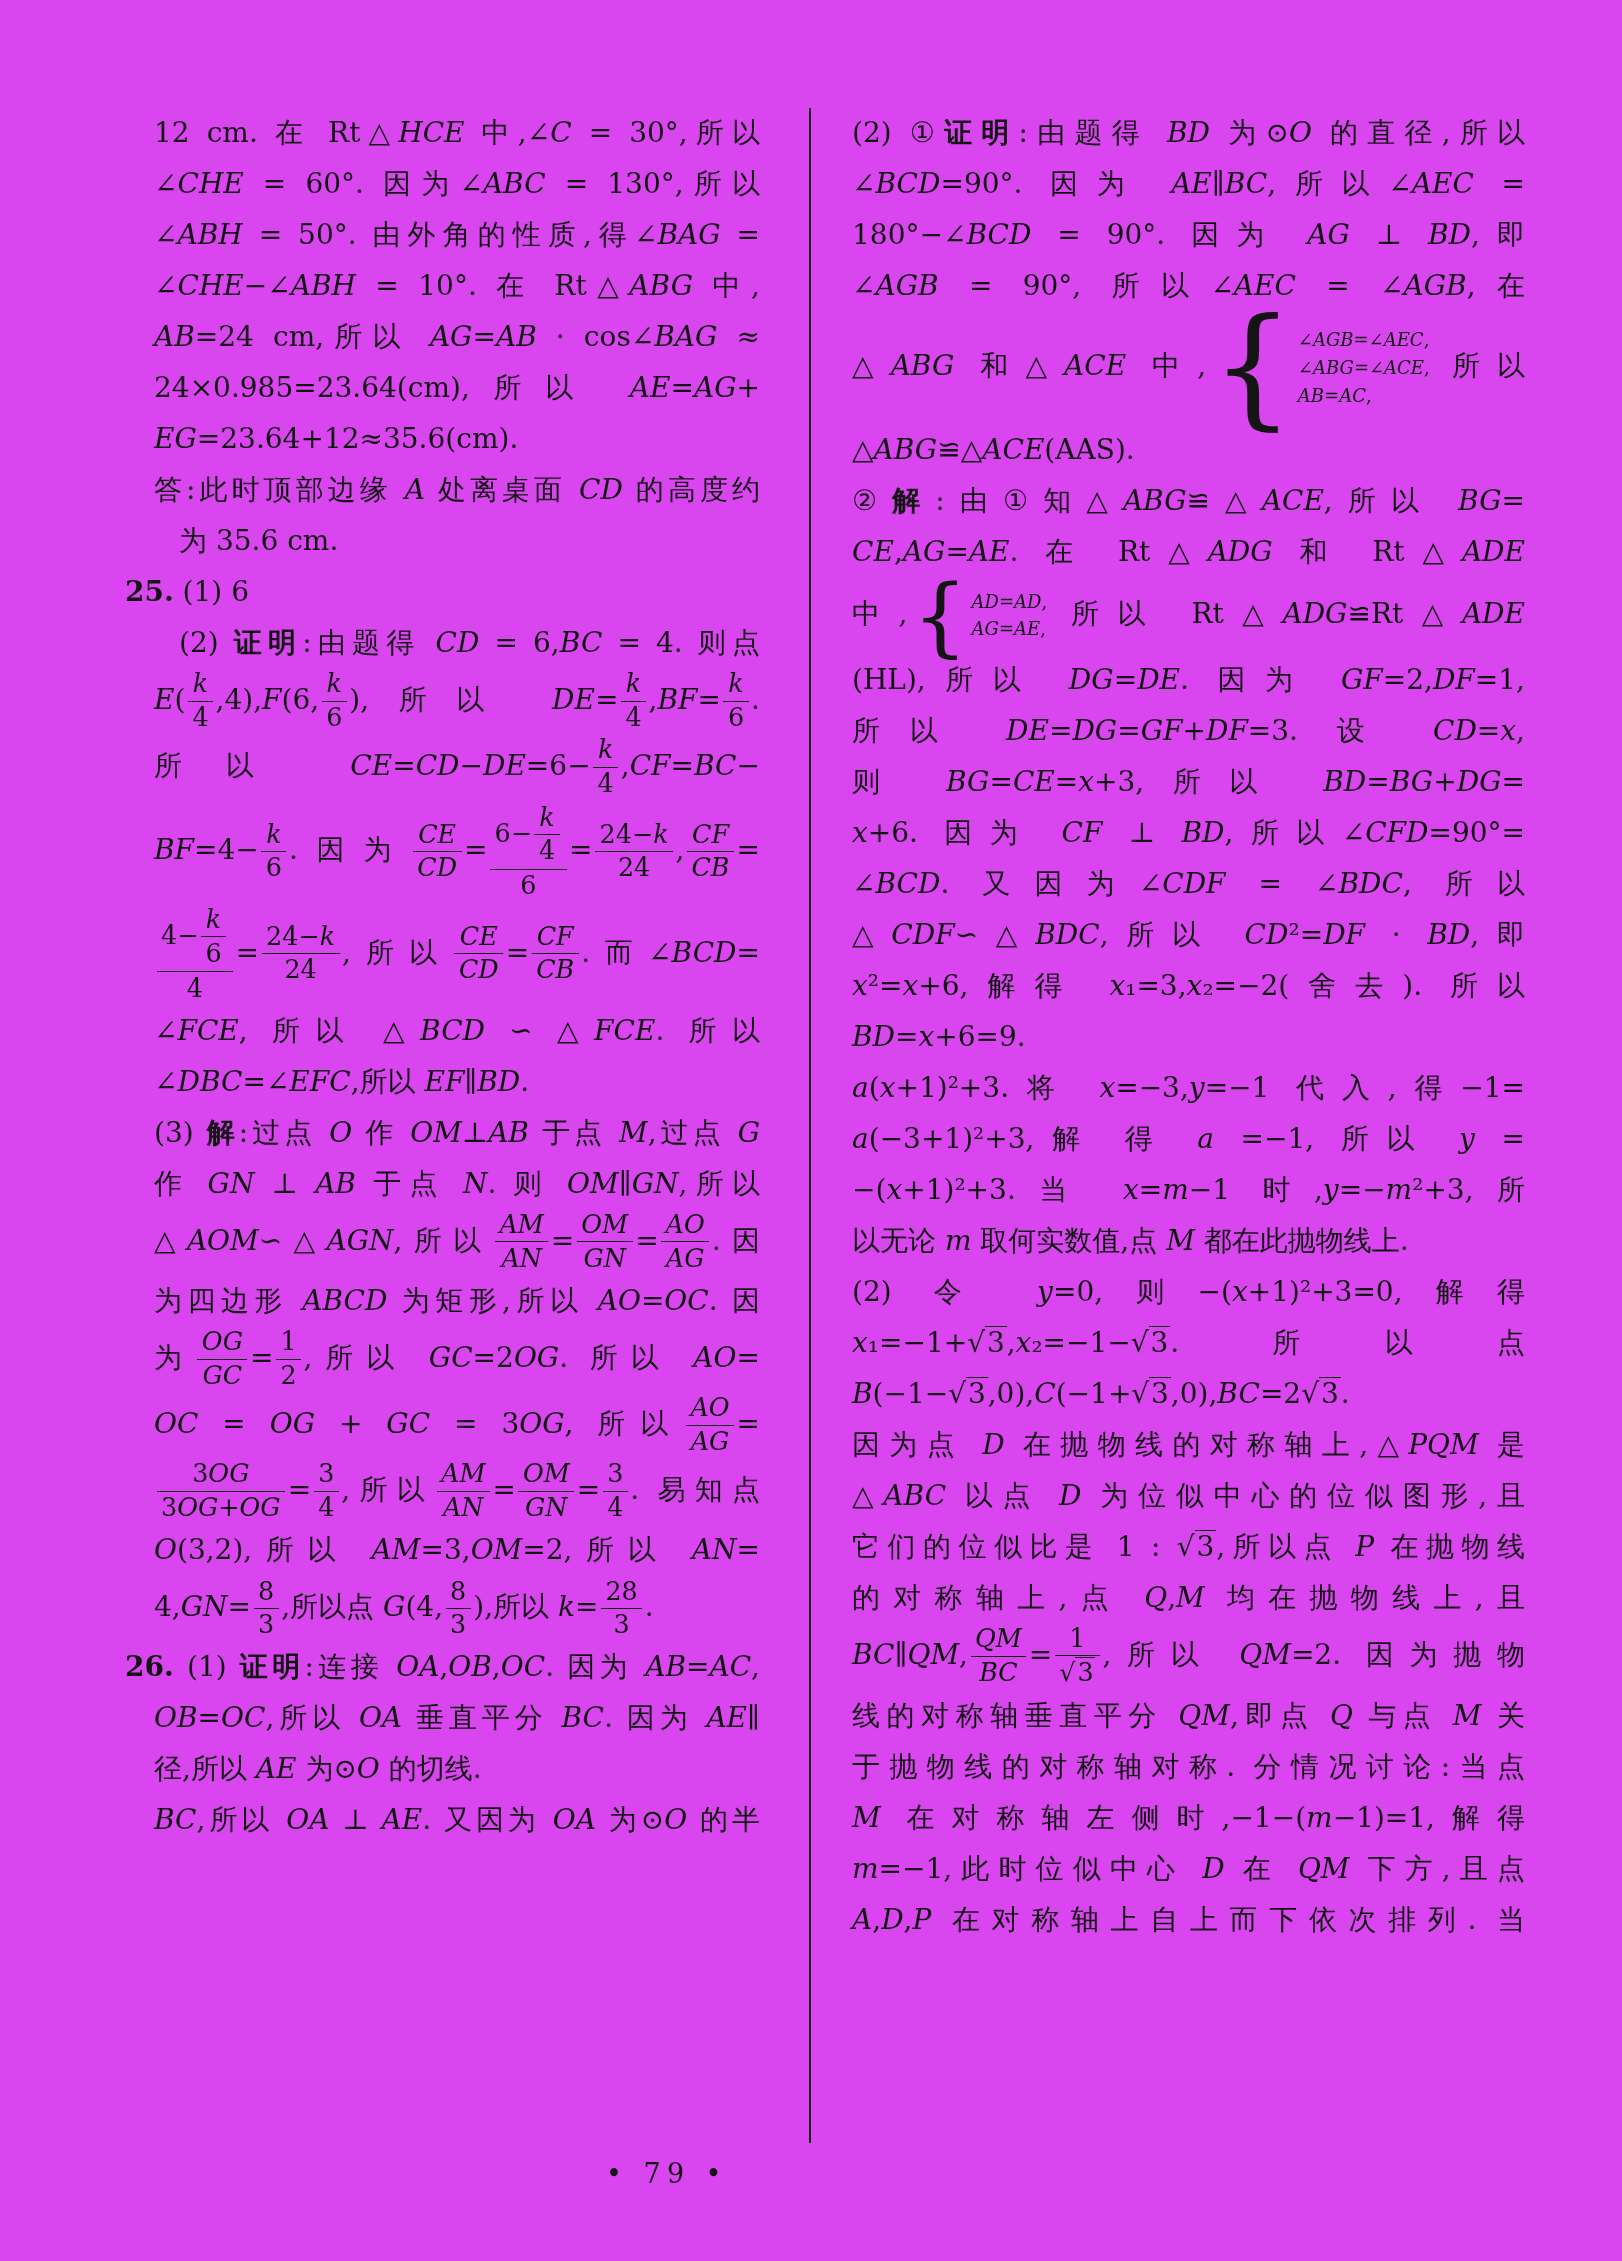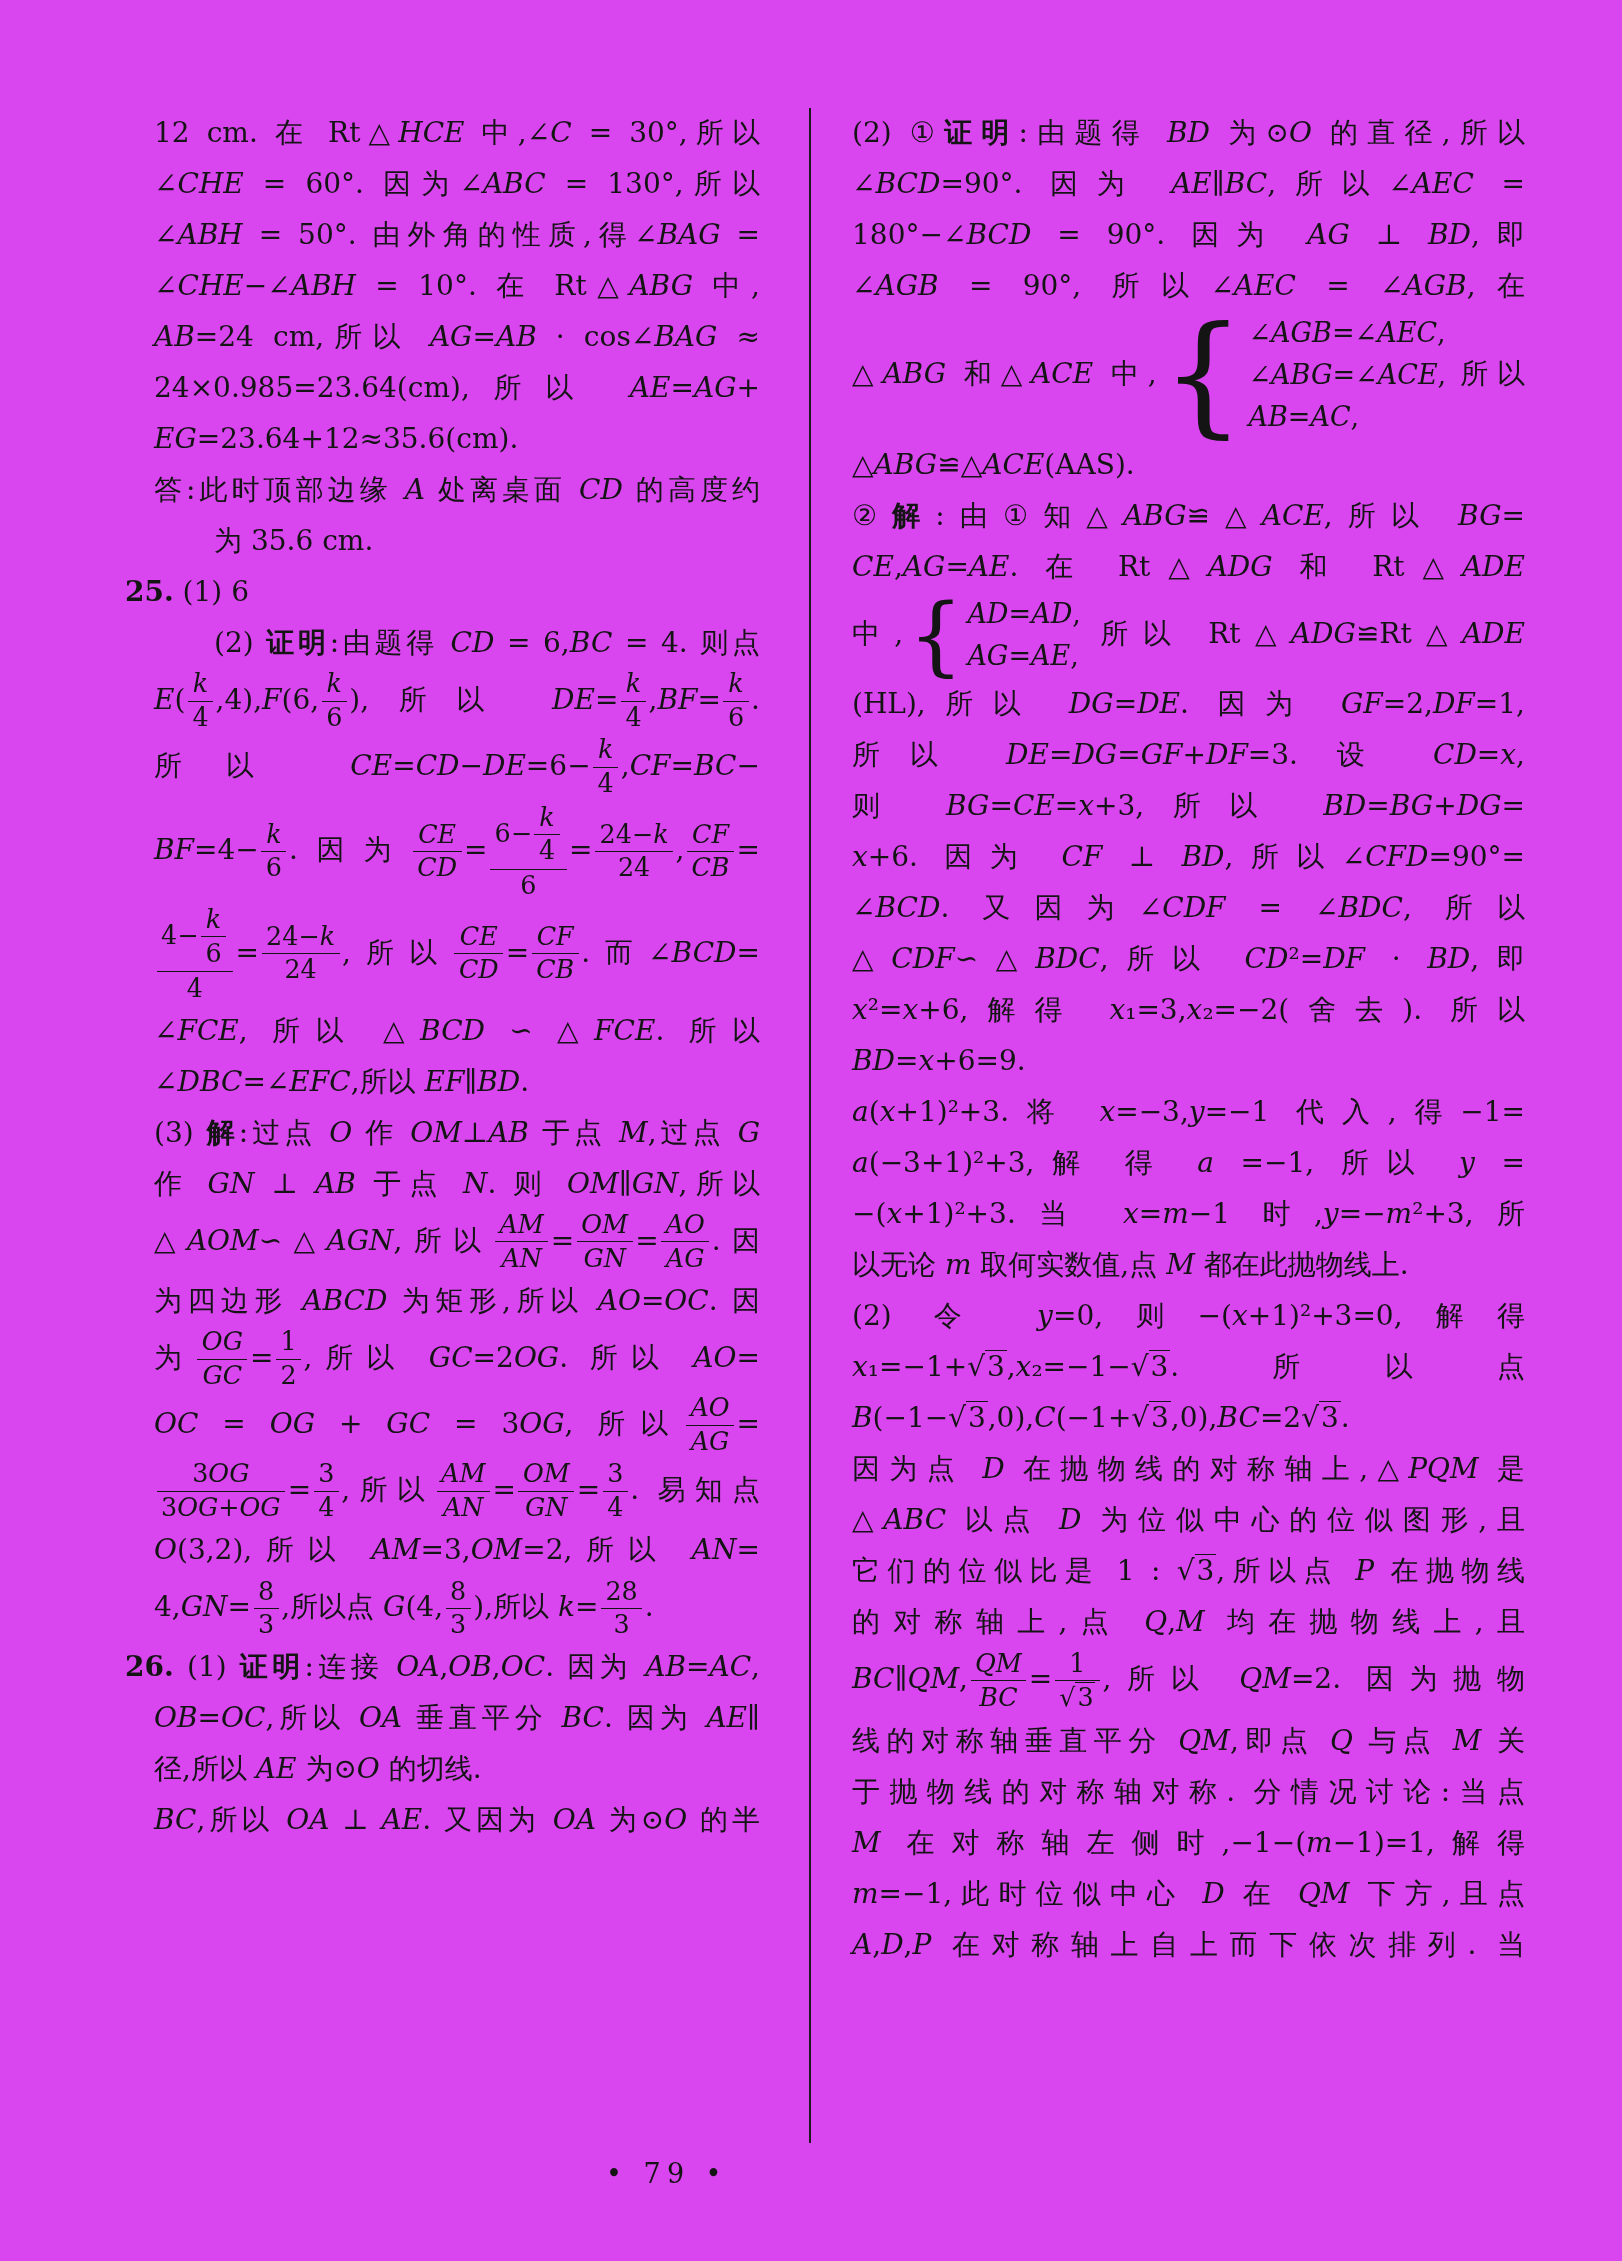--- a/index.html
+++ b/index.html
@@ -18,21 +18,21 @@
   #right-col { left:852px; width:673px; }
   .line {
     font-size:28px;
     line-height:51px;
     text-align:justify;
     text-align-last:justify;
     word-break:break-all;
   }
   .line.no-just { text-align-last:left; }
   .line.outdent { margin-left:-29px; }
-  .line.indent  { margin-left:60px; }
+  .line.indent  { margin-left:25px; }
   .line i { font-style:italic; }
   .line b { font-weight:bold; }
   
   .frac {
     display:inline-flex; flex-direction:column;
     vertical-align:middle; text-align:center;
     font-size:25.4px; line-height:1.18;
     margin:1.3px 2.5px; text-align-last:center;
   }
   .frac .num { display:block; padding:0 4.5px 1.3px 4.5px; border-bottom:1.9px solid #141414; }
@@ -40,21 +40,21 @@
   
   .sqrt { white-space:nowrap; }
   .sqrt .rad { display:inline-block; border-top:1.9px solid #141414; padding:0 1.9px; line-height:1.15; }
   
   .cases {
     display:inline-flex; align-items:center;
     vertical-align:middle; margin:1.3px 5.1px; text-align-last:left;
   }
   .cases .brace { line-height:0.85; font-weight:normal; margin-right:3.8px; }
   .cases .cases-col { display:inline-flex; flex-direction:column; }
-  .cases .case-line { display:block; font-size:27px; line-height:1.55; text-align:right; text-align-last:left; }
+  .cases .case-line { display:block; font-size:18px; line-height:1.55; text-align:right; text-align-last:left; }
   .divider {
     position:absolute; background:#1c1c1c;
   }
   .footer {
     position:absolute; top:2158px; left:0; width:1334px;
     text-align:center; font-size:27px; letter-spacing:6.4px;
     color:#141414;
   }
 </style>
 </head>

